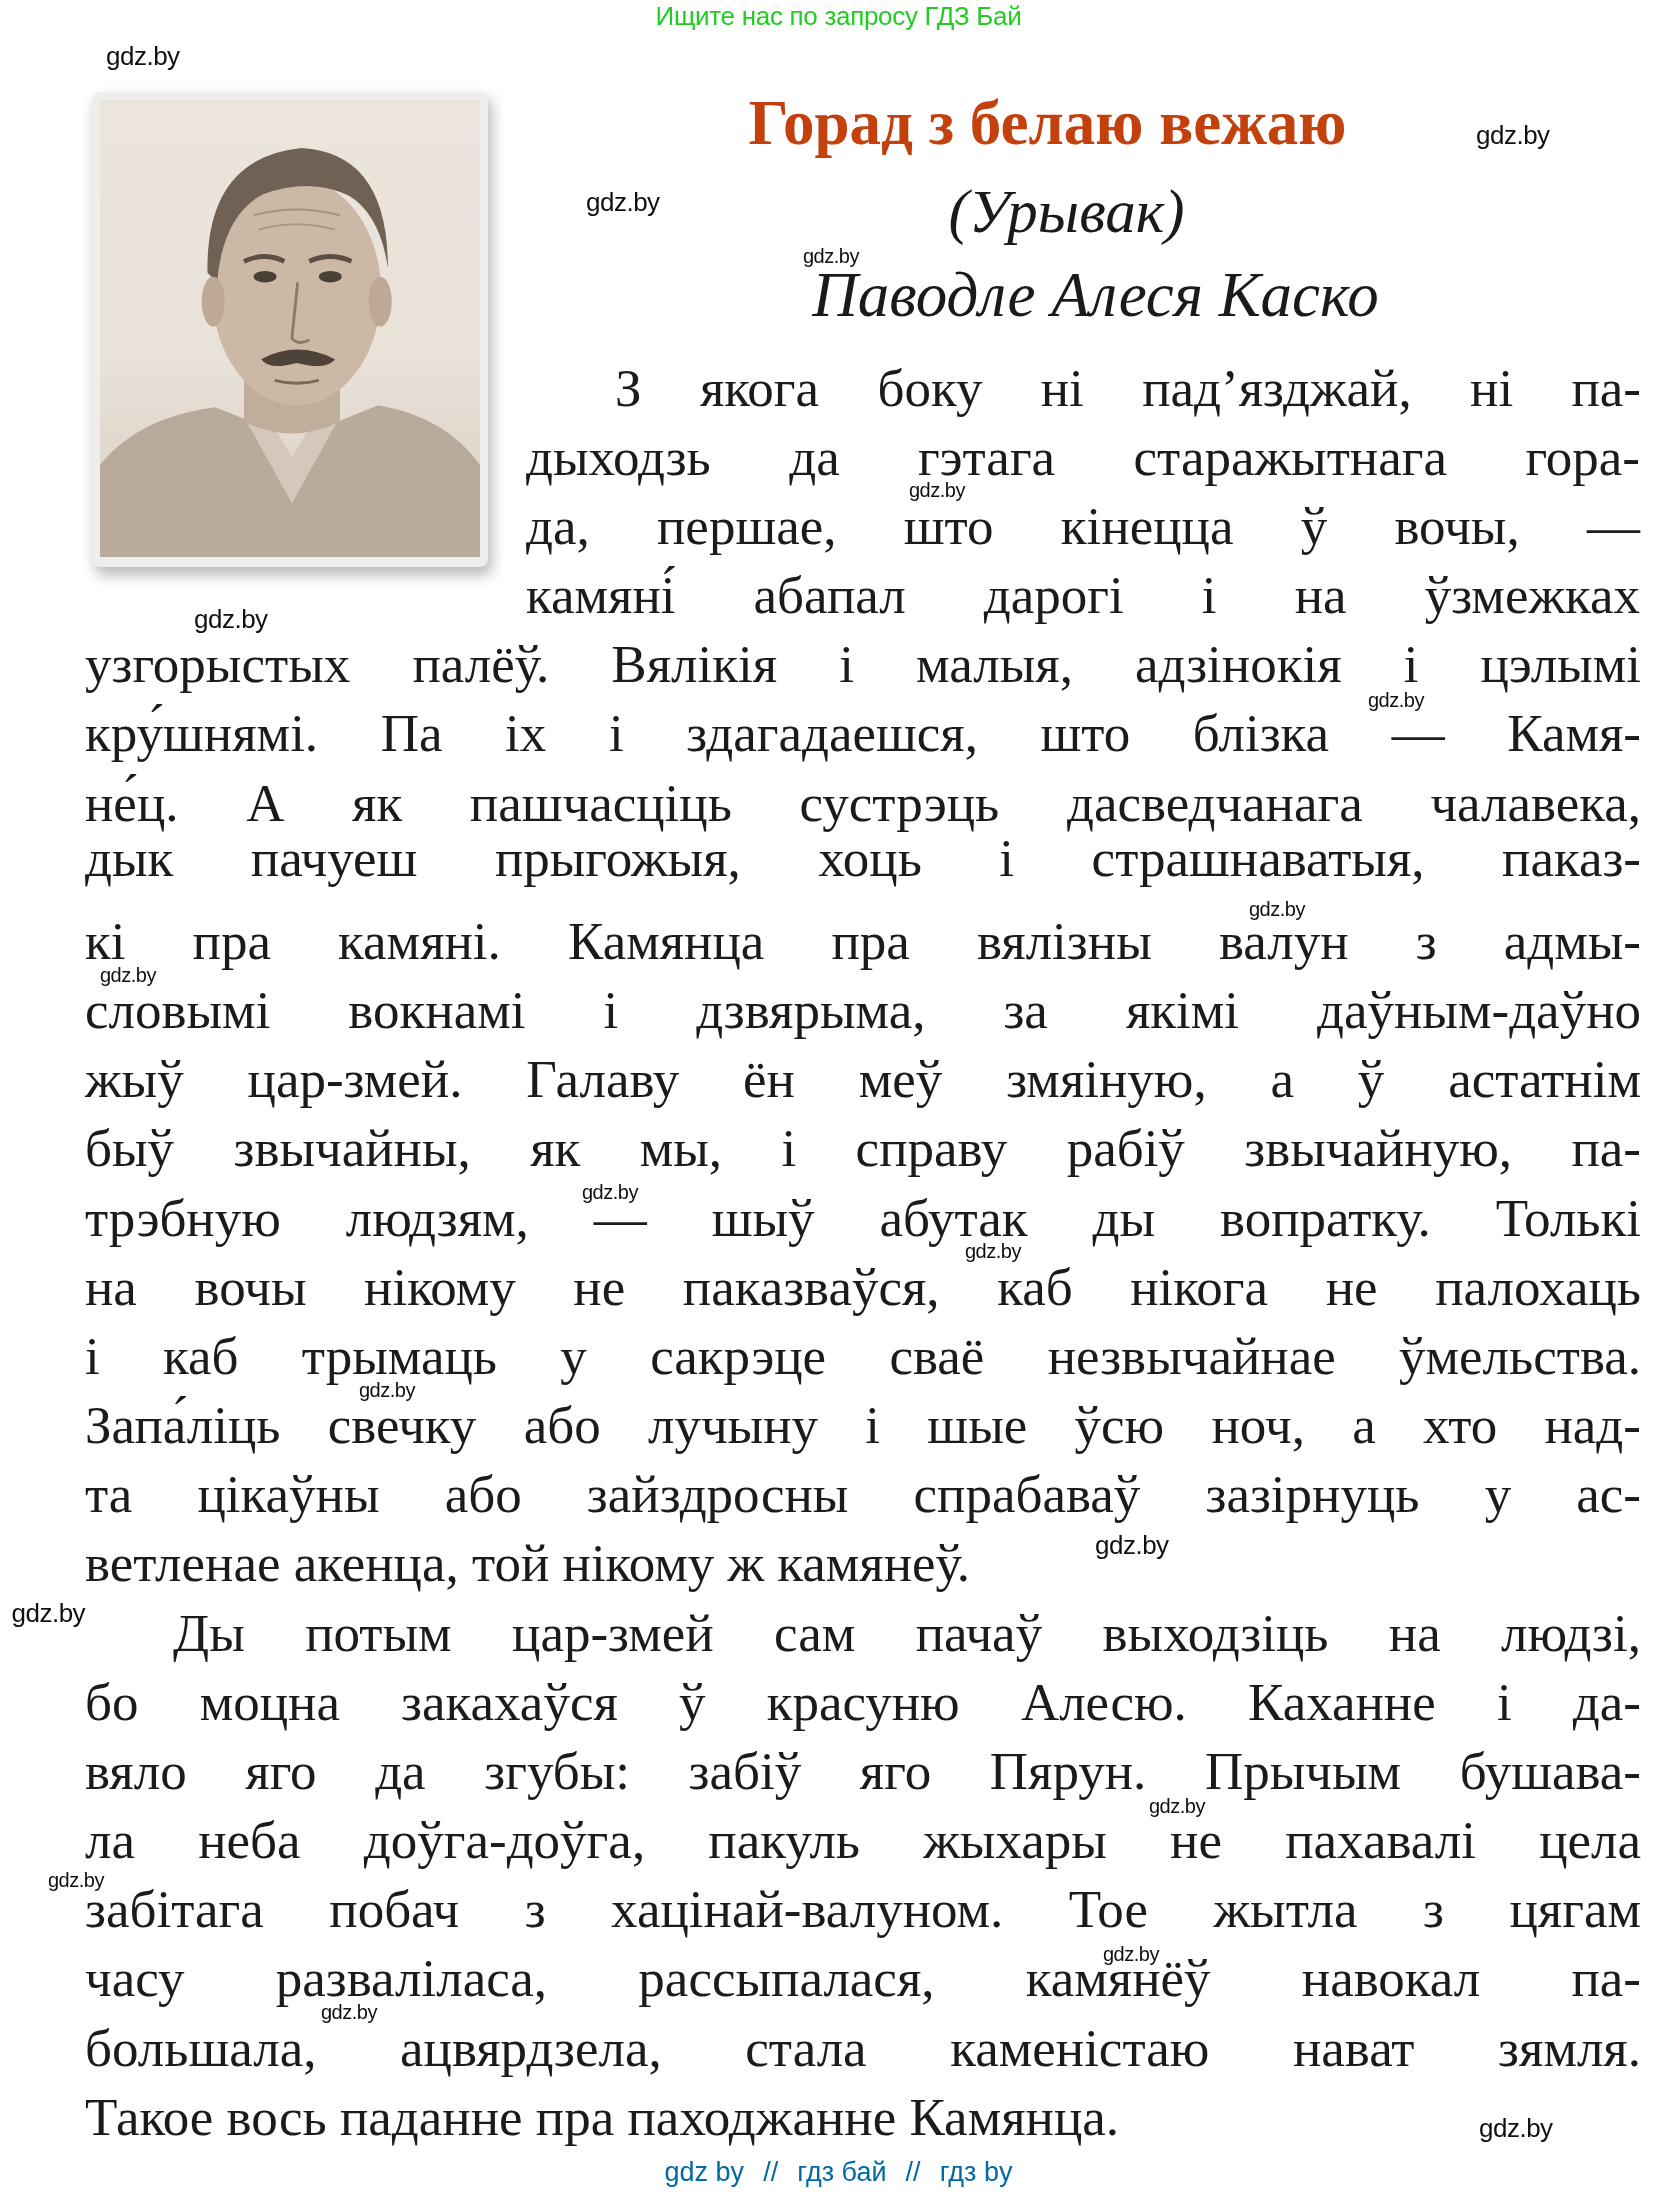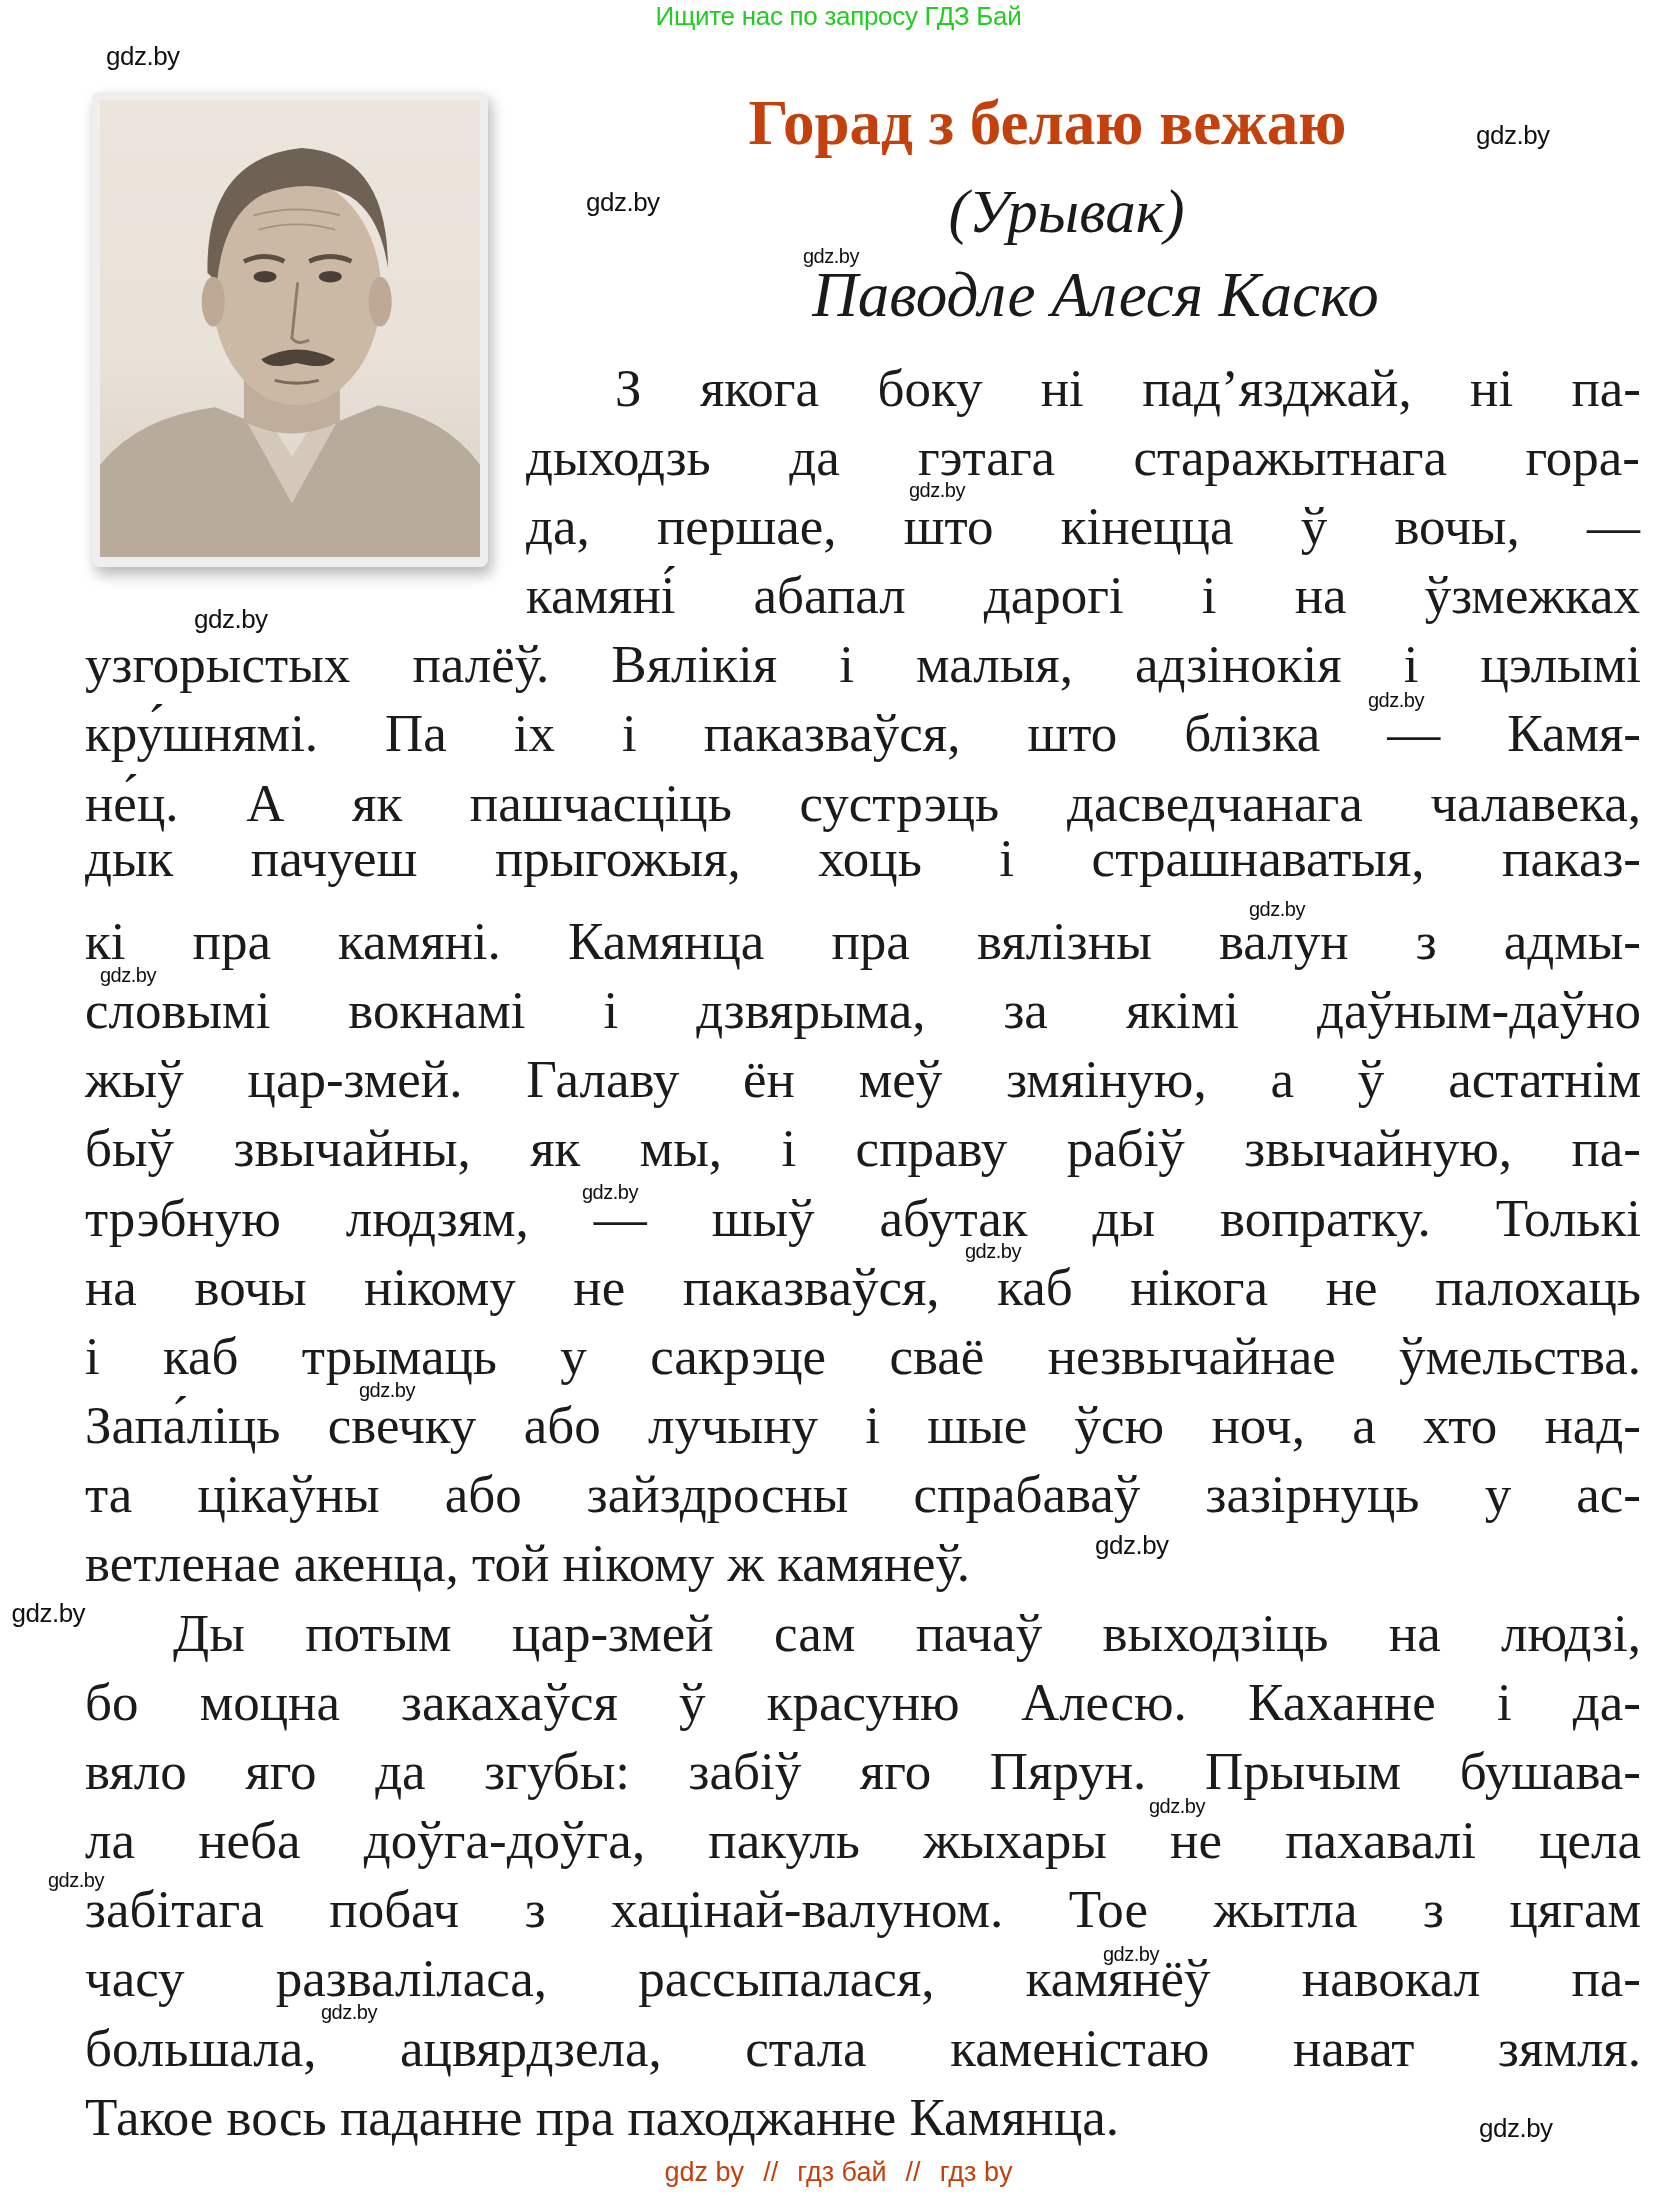--- a/index.html
+++ b/index.html
@@ -36,21 +36,21 @@
   .body-line {
     position: absolute; left: 85px; width: 1556px;
     font-family: "Liberation Serif", serif; font-size: 53px; color: #1b1b1b;
     line-height: 69px; white-space: nowrap; text-align: justify;
     text-align-last: justify;
   }
   .body-line.last { text-align-last: left; }
   .body-line.indent-short { left: 526px; width: 1114px; }
   .footer-links {
     position: absolute; left: 0; top: 2156px; width: 1677px; text-align: center;
-    color: #c2410c; font-family: "Liberation Sans", sans-serif; font-size: 27px; line-height: 33px;
+    color: #0369a1; font-family: "Liberation Sans", sans-serif; font-size: 27px; line-height: 33px;
   }
   .footer-links span { margin: 0 5.8px; }
 </style>
 </head>
 <body>
 
 <div class="top-banner">Ищите нас по запросу ГДЗ Бай</div>
 
 <div class="wm" style="left:106px; top:42px;">gdz.by</div>
 <div class="wm" style="left:1476px; top:121px;">gdz.by</div>
@@ -110,21 +110,21 @@
 <div class="title title-main">Горад з белаю вежаю</div>
 <div class="title title-sub">(Урывак)</div>
 <div class="title title-author">Паводле Алеся Каско</div>
 
 <div>
   <div class="body-line" style="left:615px; width:1026px; top:354px;">З якога боку ні пад’язджай, ні па-</div>
   <div class="body-line indent-short" style="top:423px;">дыходзь да гэтага старажытнага гора-</div>
   <div class="body-line indent-short" style="top:492px;">да, першае, што кінецца ў вочы, —</div>
   <div class="body-line indent-short" style="top:561px;">камяні́ абапал дарогі і на ўзмежках</div>
   <div class="body-line" style="top:630px;">узгорыстых палёў. Вялікія і малыя, адзінокія і цэлымі</div>
-  <div class="body-line" style="top:699px;">кру́шнямі. Па іх і паказваўся, што блізка — Камя-</div>
+  <div class="body-line" style="top:699px;">кру́шнямі. Па іх і здагадаешся, што блізка — Камя-</div>
   <div class="body-line" style="top:769px;">не́ц. А як пашчасціць сустрэць дасведчанага чалавека,</div>
   <div class="body-line" style="top:824px;">дык пачуеш прыгожыя, хоць і страшнаватыя, паказ-</div>
   <div class="body-line" style="top:907px;">кі пра камяні. Камянца пра вялізны валун з адмы-</div>
   <div class="body-line" style="top:976px;">словымі вокнамі і дзвярыма, за якімі даўным-даўно</div>
   <div class="body-line" style="top:1045px;">жыў цар-змей. Галаву ён меў змяіную, а ў астатнім</div>
   <div class="body-line" style="top:1114px;">быў звычайны, як мы, і справу рабіў звычайную, па-</div>
   <div class="body-line" style="top:1184px;">трэбную людзям, — шыў абутак ды вопратку. Толькі</div>
   <div class="body-line" style="top:1253px;">на вочы нікому не паказваўся, каб нікога не палохаць</div>
   <div class="body-line" style="top:1322px;">і каб трымаць у сакрэце сваё незвычайнае ўмельства.</div>
   <div class="body-line" style="top:1391px;">Запа́ліць свечку або лучыну і шые ўсю ноч, а хто над-</div>

